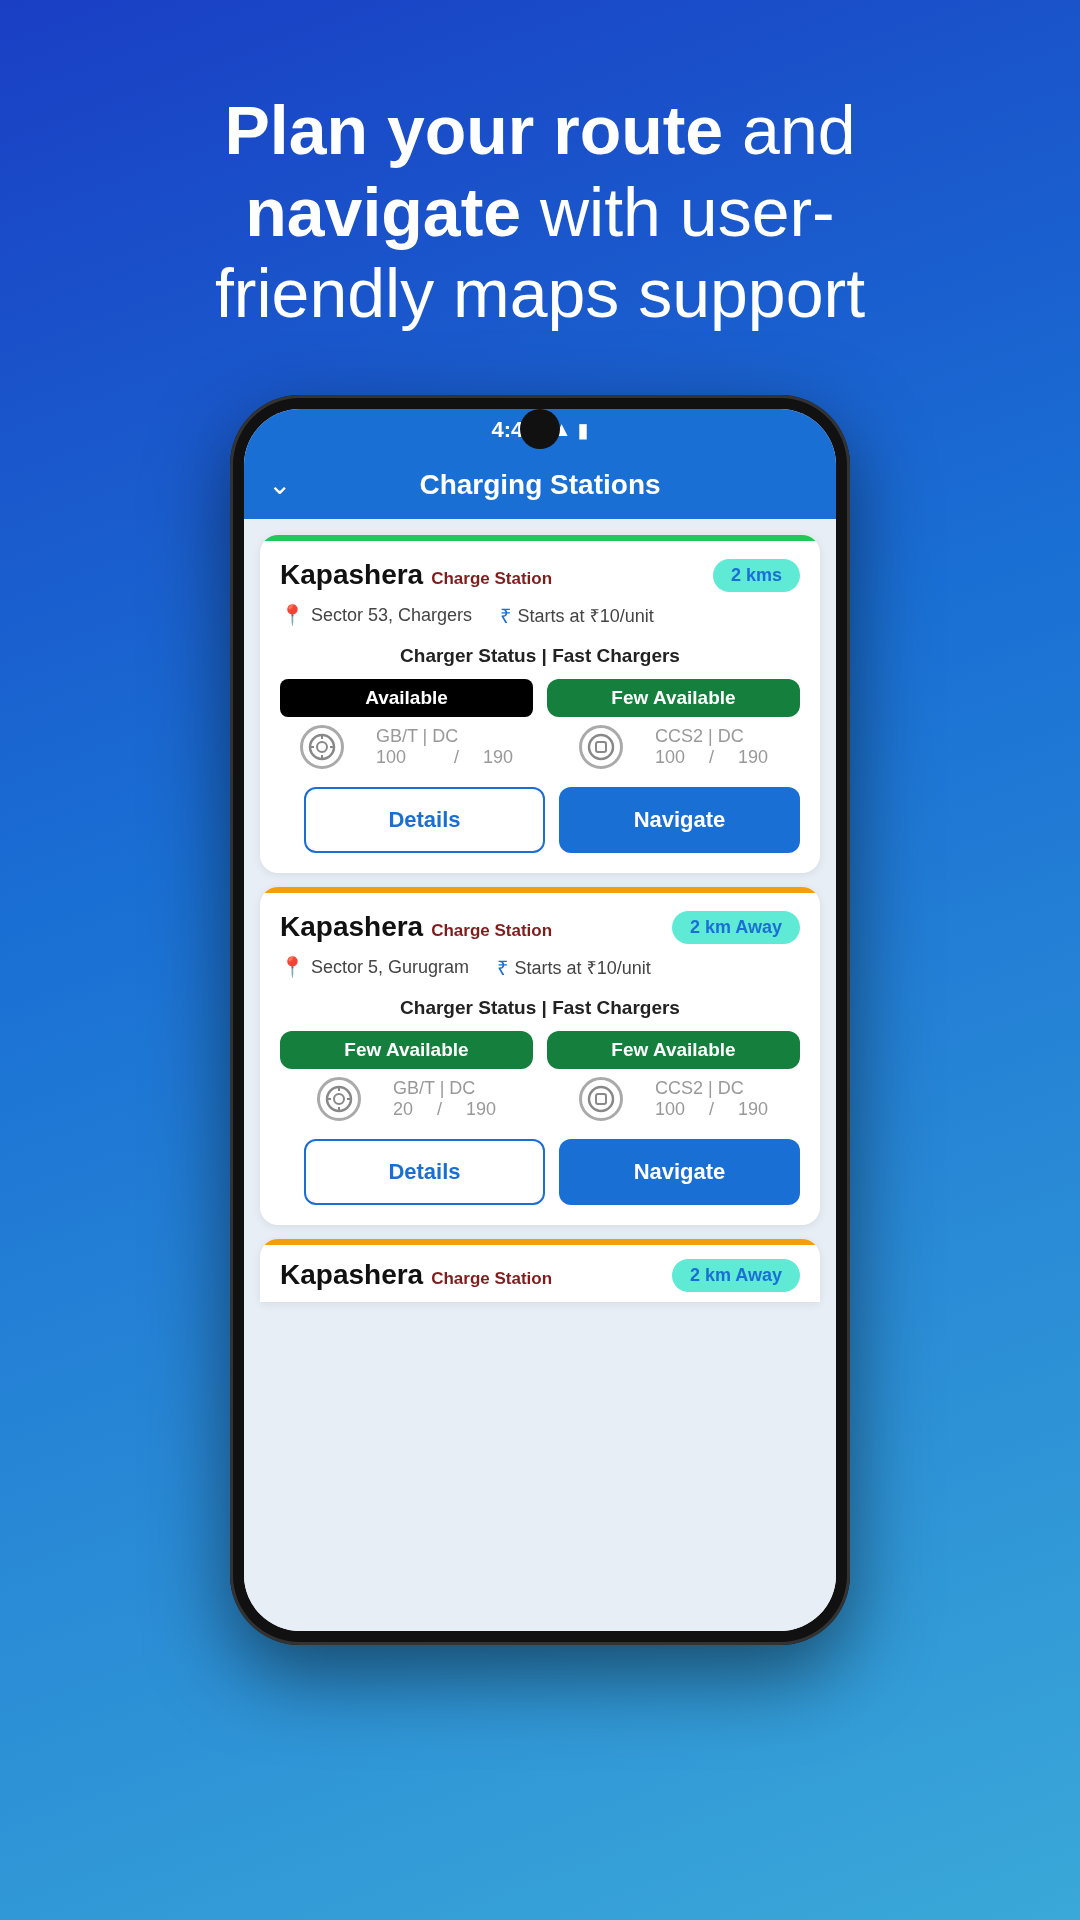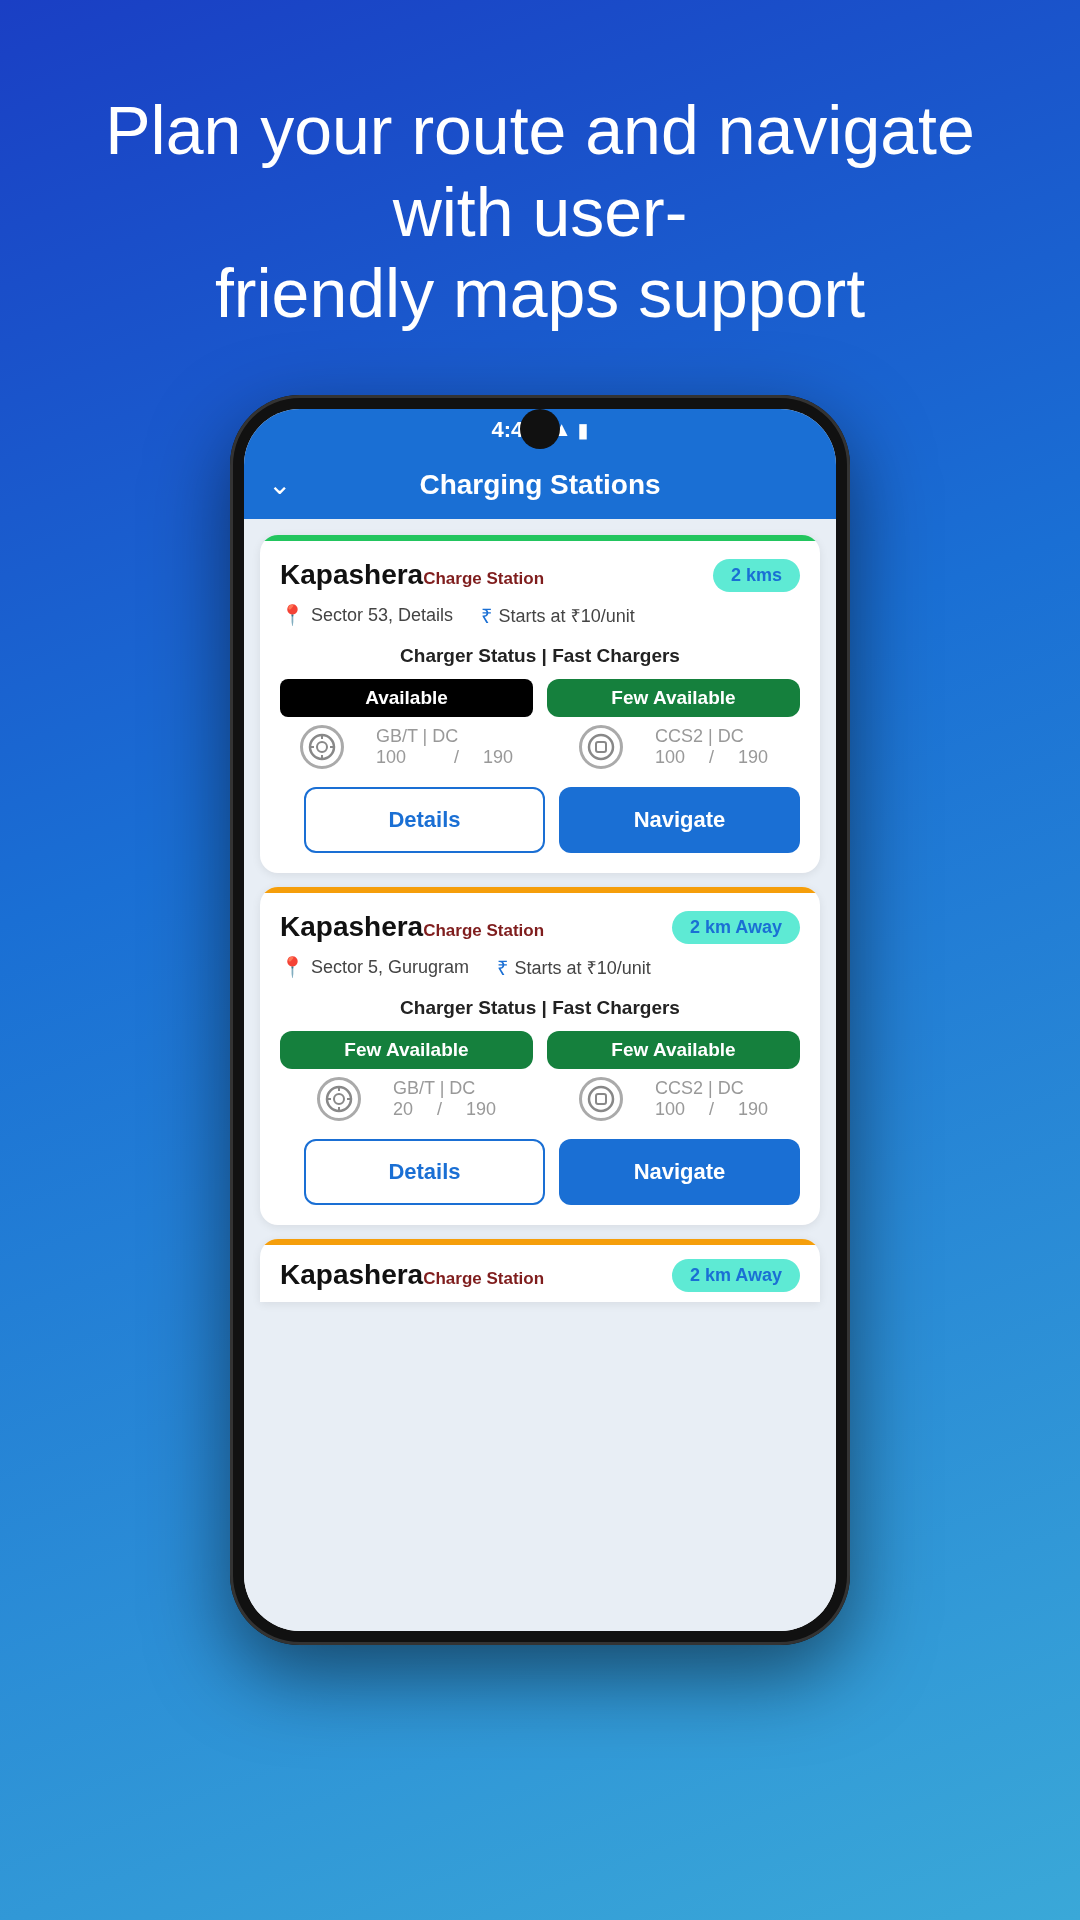--- a/index.html
+++ b/index.html
@@ -20,21 +20,21 @@
       padding: 90px 80px 60px;
       text-align: center;
       color: white;
     }
     .hero-title {
       font-size: 68px;
       line-height: 1.2;
       font-weight: 400;
     }
     .hero-title strong {
-      font-weight: 400;
+      font-weight: 700;
     }
 
     
     .phone-wrap {
       position: relative;
       width: 620px;
       flex: 1;
     }
     .phone-frame {
       position: absolute;
@@ -150,21 +150,21 @@
     }
     .card-header-row {
       display: flex;
       justify-content: space-between;
       align-items: flex-start;
       margin-bottom: 10px;
     }
     .station-name-group {
       display: flex;
       align-items: baseline;
-      gap: 0;
+      gap: 8px;
     }
     .station-name {
       font-size: 28px;
       font-weight: 800;
       color: #111;
     }
     .station-type {
       font-size: 17px;
       color: #7f1d1d;
       font-weight: 700;
@@ -337,21 +337,21 @@
             <div class="card-header-row">
               <div class="station-name-group">
                 <span class="station-name">Kapashera</span>
                 <span class="station-type">Charge Station</span>
               </div>
               <span class="distance-badge">2 kms</span>
             </div>
             <div class="card-info-row">
               <div class="info-item">
                 <span class="info-icon">📍</span>
-                <span>Sector 53, Details</span>
+                <span>Sector 53, Chargers</span>
               </div>
               <div class="info-item">
                 <span class="info-icon">₹</span>
                 <span>Starts at ₹10/unit</span>
               </div>
             </div>
             <div class="charger-status-title">Charger Status | Fast Chargers</div>
             <div class="charger-grid">
 
               <div class="charger-col">

